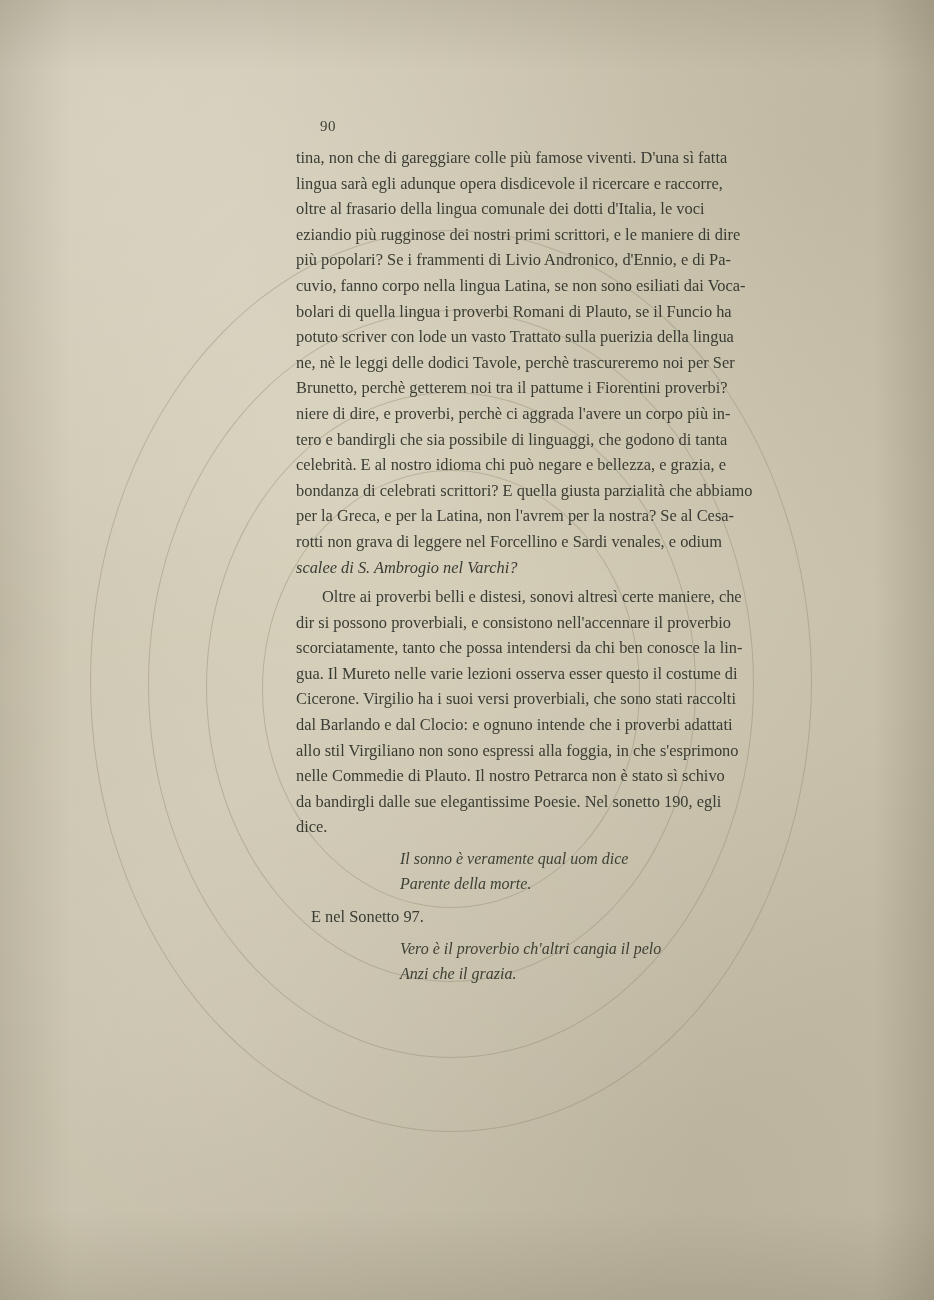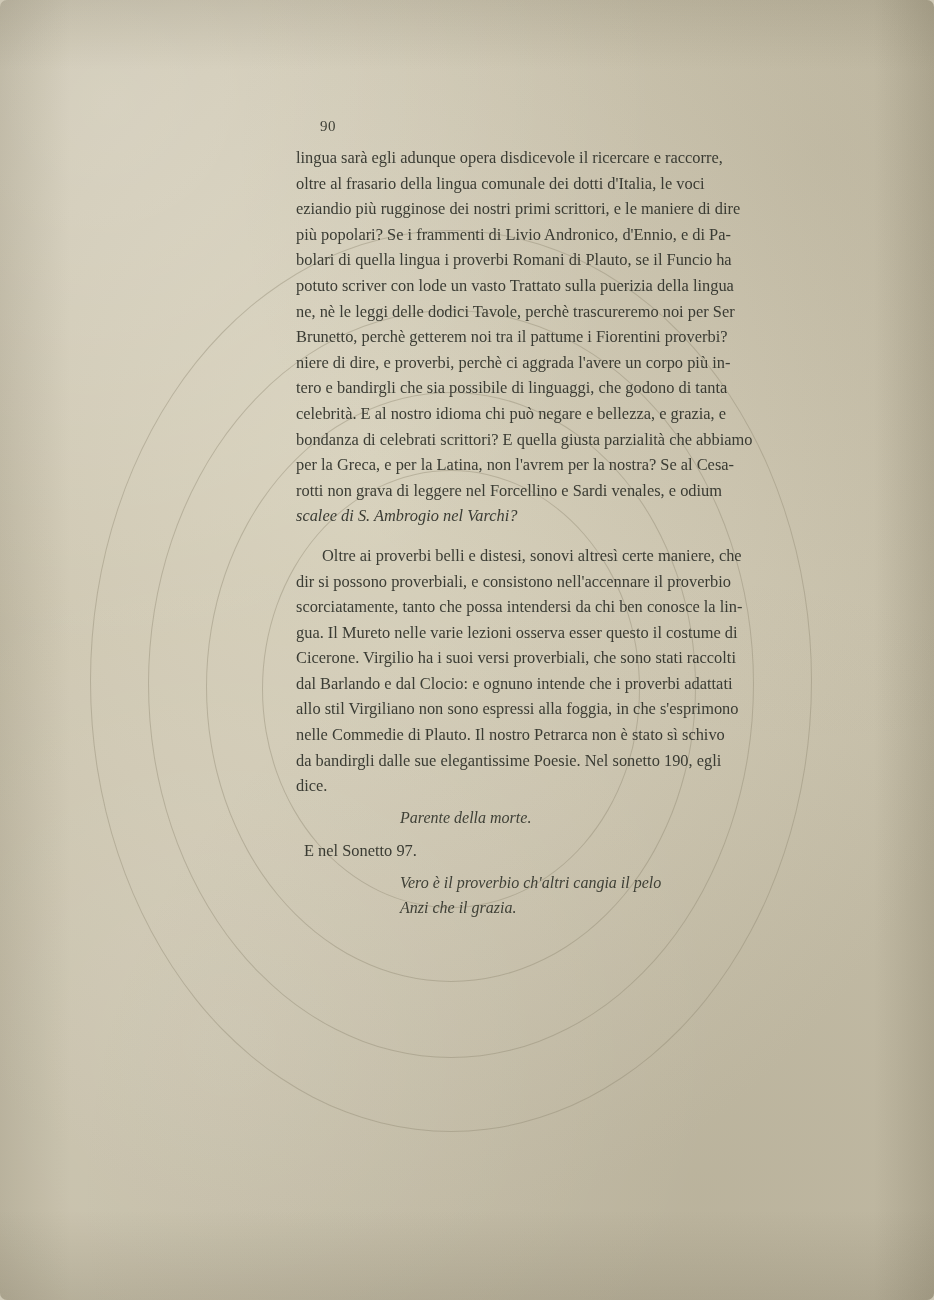--- a/index.html
+++ b/index.html
@@ -15,21 +15,20 @@
   }
 
   
   #scan {
     position: relative;
     width: 934px;
     height: 1300px;
     background:
       radial-gradient(ellipse 70% 60% at 40% 35%, #d8d2bd 0%, #cfc8b3 55%, #c6bfa9 100%);
     overflow: hidden;
-    border-radius: 7px;
   }
   
   #scan::before {
     content: "";
     position: absolute;
     inset: 0;
     background:
       radial-gradient(circle at 12% 8%, rgba(255,255,255,0.18) 0%, rgba(255,255,255,0) 38%),
       radial-gradient(circle at 88% 12%, rgba(120,110,85,0.12) 0%, rgba(120,110,85,0) 42%),
       radial-gradient(circle at 75% 92%, rgba(120,110,85,0.15) 0%, rgba(120,110,85,0) 45%),
@@ -114,21 +113,21 @@
     line-height: 25px;
     padding-left: 104px;
     color: #33352c;
   }
   .verse .vline { display: block; white-space: nowrap; }
 
   .interline {
     font-size: 16.4px;
     line-height: 26px;
     margin-top: 8px;
-    margin-left: 8px;
+    margin-left: 15px;
     color: #2e3029;
   }
 
   
   #textblock { opacity: 0.92; }
 </style>
 </head>
 <body>
 
 <div id="scan">
@@ -141,51 +140,54 @@
   <div class="edge-shadow-top"></div>
   <div class="edge-shadow-left"></div>
   <div class="edge-shadow-right"></div>
   <div class="edge-shadow-bottom"></div>
 
   <div id="textblock">
 
     <div class="folio">90</div>
 
     <div class="body-par">
+      <span class="ln">tina, non che di gareggiare colle più famose viventi. D'una sì fatta</span>
       <span class="ln">lingua sarà egli adunque opera disdicevole il ricercare e raccorre,</span>
       <span class="ln">oltre al frasario della lingua comunale dei dotti d'Italia, le voci</span>
       <span class="ln">eziandio più rugginose dei nostri primi scrittori, e le maniere di dire</span>
       <span class="ln">più popolari? Se i frammenti di Livio Andronico, d'Ennio, e di Pa-</span>
+      <span class="ln">cuvio, fanno corpo nella lingua Latina, se non sono esiliati dai Voca-</span>
       <span class="ln">bolari di quella lingua i proverbi Romani di Plauto, se il Funcio ha</span>
       <span class="ln">potuto scriver con lode un vasto Trattato sulla puerizia della lingua</span>
       <span class="ln">ne, nè le leggi delle dodici Tavole, perchè trascureremo noi per Ser</span>
       <span class="ln">Brunetto, perchè getterem noi tra il pattume i Fiorentini proverbi?</span>
       <span class="ln">niere di dire, e proverbi, perchè ci aggrada l'avere un corpo più in-</span>
       <span class="ln">tero e bandirgli che sia possibile di linguaggi, che godono di tanta</span>
       <span class="ln">celebrità. E al nostro idioma chi può negare e bellezza, e grazia, e</span>
       <span class="ln">bondanza di celebrati scrittori? E quella giusta parzialità che abbiamo</span>
       <span class="ln">per la Greca, e per la Latina, non l'avrem per la nostra? Se al Cesa-</span>
       <span class="ln">rotti non grava di leggere nel Forcellino e Sardi venales, e odium</span>
       <span class="ln it">scalee di S. Ambrogio nel Varchi?</span>
     </div>
 
-    <div class="body-par" style="margin-top:14px;">
+    <div class="body-par" style="margin-top:4px;">
       <span class="ln"><span class="indent"></span><span>Oltre ai proverbi belli e distesi, sonovi altresì certe maniere, che</span></span>
       <span class="ln">dir si possono proverbiali, e consistono nell'accennare il proverbio</span>
       <span class="ln">scorciatamente, tanto che possa intendersi da chi ben conosce la lin-</span>
       <span class="ln">gua. Il Mureto nelle varie lezioni osserva esser questo il costume di</span>
       <span class="ln">Cicerone. Virgilio ha i suoi versi proverbiali, che sono stati raccolti</span>
       <span class="ln">dal Barlando e dal Clocio: e ognuno intende che i proverbi adattati</span>
       <span class="ln">allo stil Virgiliano non sono espressi alla foggia, in che s'esprimono</span>
       <span class="ln">nelle Commedie di Plauto. Il nostro Petrarca non è stato sì schivo</span>
       <span class="ln">da bandirgli dalle sue elegantissime Poesie. Nel sonetto 190, egli</span>
       <span class="ln">dice.</span>
     </div>
 
     <div class="verse">
+      <span class="vline">Il sonno è veramente qual uom dice</span>
       <span class="vline">Parente della morte.</span>
     </div>
 
     <div class="interline">E nel Sonetto 97.</div>
 
     <div class="verse" style="margin-top:6px;">
       <span class="vline">Vero è il proverbio ch'altri cangia il pelo</span>
       <span class="vline">Anzi che il grazia.</span>
     </div>
 

